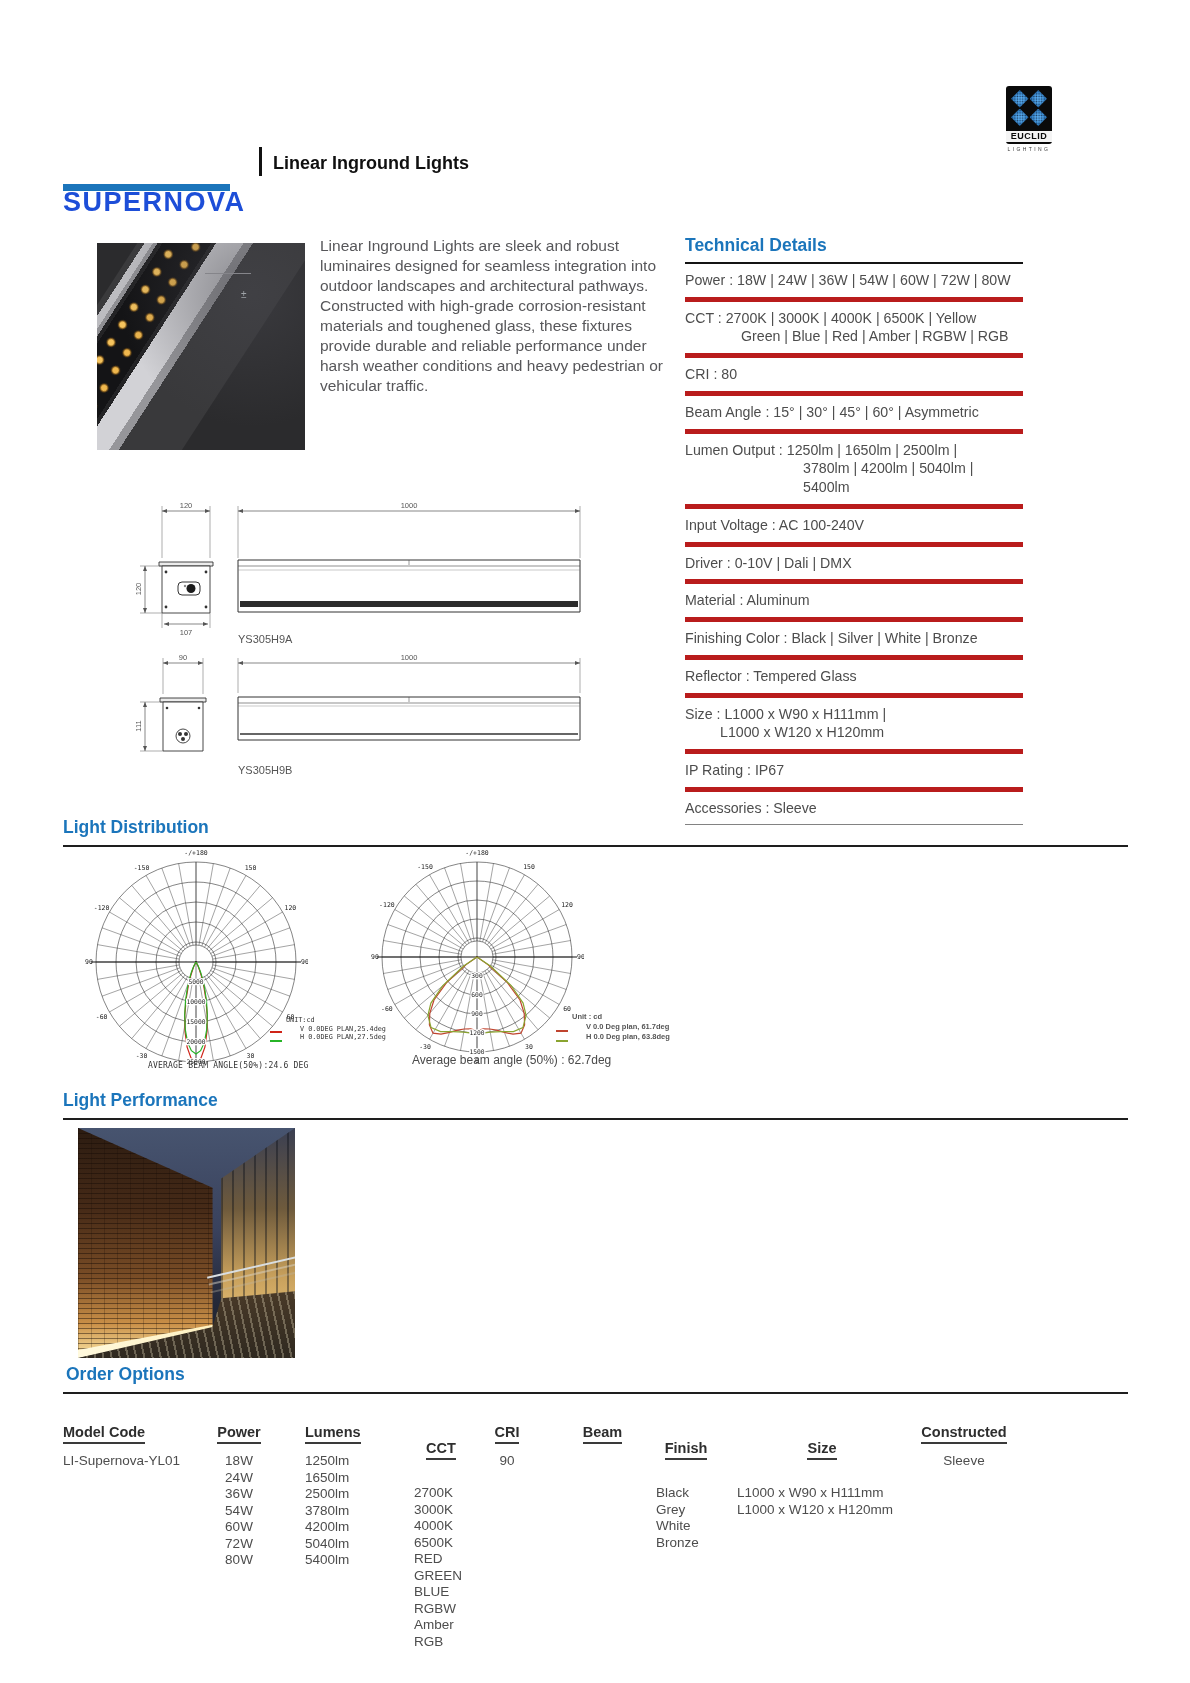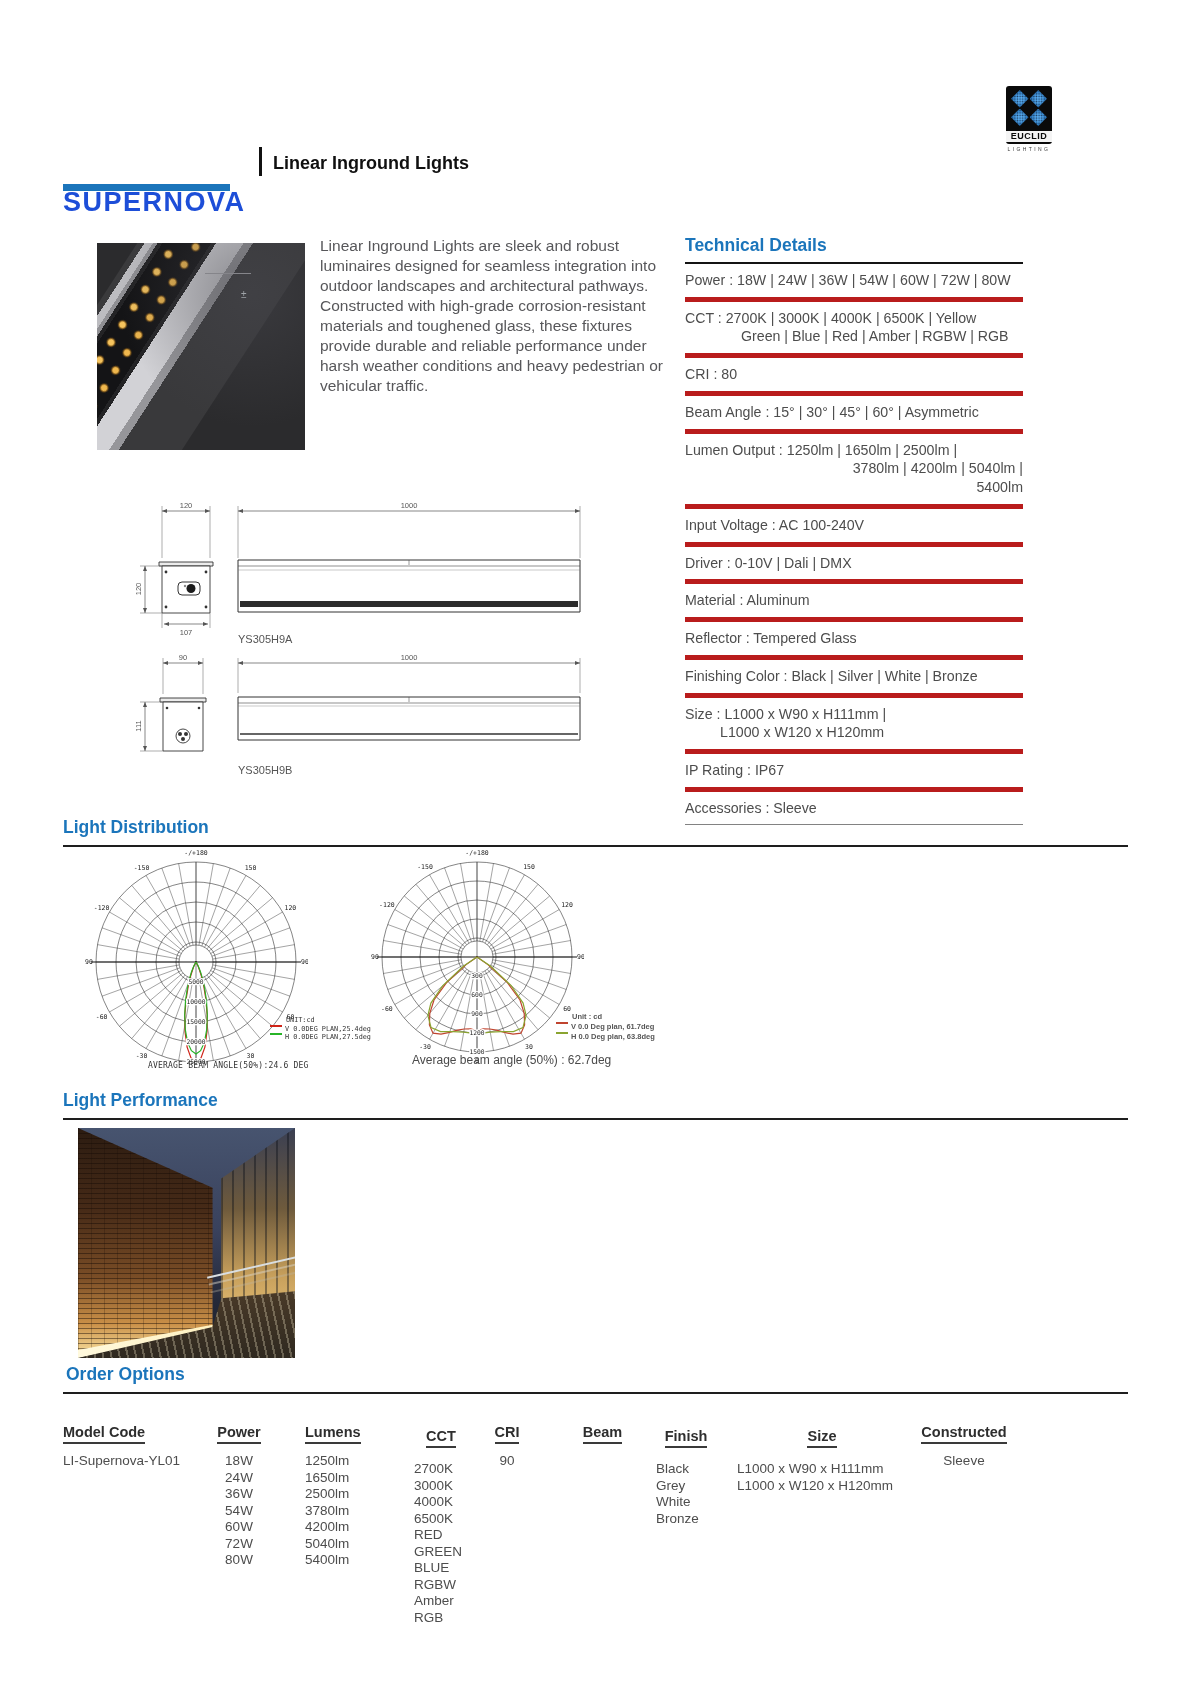--- a/index.html
+++ b/index.html
@@ -37,37 +37,37 @@
   .prod .pm{position:absolute;left:144px;top:46px;font-size:10px;color:#9fa3a8;z-index:2;}
   .prod .tline{position:absolute;left:108px;top:30px;width:46px;height:1px;background:#85858a;z-index:2;}
   
   .desc{position:absolute;left:320px;top:236px;width:352px;font-size:15.5px;line-height:1.29;color:#57575a;}
   
   .tech{position:absolute;left:685px;top:235px;width:338px;}
   .tech-title{font-size:17.5px;font-weight:bold;color:#1b75bb;padding-bottom:6px;border-bottom:2.5px solid #141414;}
   .trow{padding:7px 0;border-bottom:5px solid #b91c1c;font-size:14.2px;color:#4d4d4d;line-height:1.32;}
   .trow:last-child{border-bottom:1px solid #828282;}
   .ind-cct{padding-left:56px;}
-  .ind-lum{padding-left:118px;text-align:right;}
+  .ind-lum{padding-left:118px;}
   .ind-size{padding-left:35px;}
   
   svg.draw{position:absolute;}
   svg.draw line,svg.draw rect{vector-effect:non-scaling-stroke;}
   .dtxt{font-size:7.5px;fill:#555;font-family:"Liberation Sans",sans-serif;}
   .dlab{font-size:11px;fill:#555;font-family:"Liberation Sans",sans-serif;}
   
   .sec-h{position:absolute;font-size:17.5px;font-weight:bold;color:#1b75bb;}
   .rule{position:absolute;height:2px;background:#1e1e1e;}
   
   .polar{position:absolute;}
   .leg{position:absolute;font-family:"DejaVu Sans Mono",monospace;color:#333;}
   .leg-left{left:270px;top:1016px;font-size:6.8px;line-height:8.5px;}
   .leg-right{left:556px;top:1012px;font-size:7.5px;line-height:10px;color:#555;font-weight:bold;font-family:"Liberation Sans",sans-serif;}
   .leg-title{padding-left:16px;}
-  .leg-row{display:flex;align-items:flex-start;gap:3px;}
+  .leg-row{display:flex;align-items:flex-end;gap:18px;}
   .sw{display:inline-block;width:12px;height:2px;}
   .cap1{position:absolute;left:148px;top:1061px;font-size:8px;letter-spacing:.2px;
        font-family:"DejaVu Sans Mono",monospace;color:#333;}
   .cap2{position:absolute;left:412px;top:1053px;font-size:12px;color:#4a4a4a;}
   
   .photo{position:absolute;left:78px;top:1128px;width:217px;height:230px;overflow:hidden;
     background:linear-gradient(#47546f, #39415c 45%, #242939 75%, #1b1f2c 100%);}
   .pwall{position:absolute;inset:0;clip-path:polygon(0 0,62% 26%,62% 87%,0 100%);
     background:repeating-linear-gradient(to bottom, rgba(20,10,5,.45) 0 1px, transparent 1px 5px),
       repeating-linear-gradient(to right, rgba(20,10,5,.22) 0 1px, transparent 1px 13px),
@@ -82,21 +82,21 @@
       linear-gradient(to bottom,#8a6236 0%,#6b4a2a 35%,#4a3a28 70%,#2f2920 100%);}
   .prail{position:absolute;left:59%;top:60%;width:44%;height:2px;background:#d9dee1;
     transform:rotate(-13deg);box-shadow:0 7px 0 rgba(215,210,195,.5),0 15px 0 rgba(190,180,160,.35);}
   
   .ocol{position:absolute;top:1424px;font-size:13.5px;color:#4d4d4d;}
   .ohead{display:inline-block;font-size:14.5px;font-weight:bold;color:#2e2e2e;
     border-bottom:2px solid #3a3a3a;padding-bottom:2px;}
   .ovals{margin-top:9px;line-height:16.5px;white-space:pre-line;}
   .tc{text-align:center;}
   .hc{text-align:center;}
-  .hc .ohead{margin:4px auto;}
+  .hc .ohead{margin:16px auto;}
 </style>
 </head>
 <body>
 
 <div class="page">
 
   <div class="logo">
     <div class="logo-box">
       <div class="logo-pattern">
         <div class="petal"></div>
@@ -148,24 +148,24 @@
     <div class="trow">
         <div>Input Voltage : AC 100-240V</div>
       </div>
     <div class="trow">
         <div>Driver : 0-10V | Dali | DMX</div>
       </div>
     <div class="trow">
         <div>Material : Aluminum</div>
       </div>
     <div class="trow">
+        <div>Finishing Color : Black | Silver | White | Bronze</div>
+      </div>
+    <div class="trow">
         <div>Reflector : Tempered Glass</div>
-      </div>
-    <div class="trow">
-        <div>Finishing Color : Black | Silver | White | Bronze</div>
       </div>
     <div class="trow">
       <div>Size : L1000 x W90 x H111mm |</div>
       <div class="ind-size">L1000 x W120 x H120mm</div>
     </div>
     <div class="trow">
         <div>IP Rating : IP67</div>
       </div>
     <div class="trow">
         <div>Accessories : Sleeve</div>

